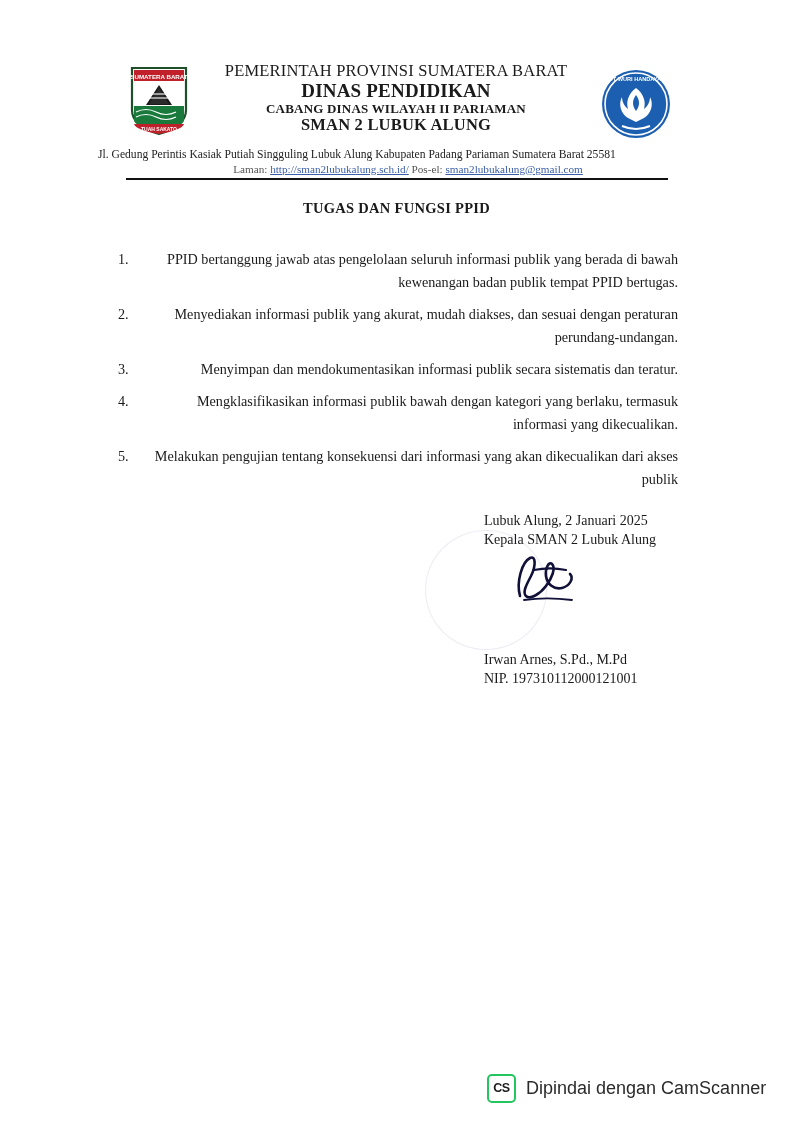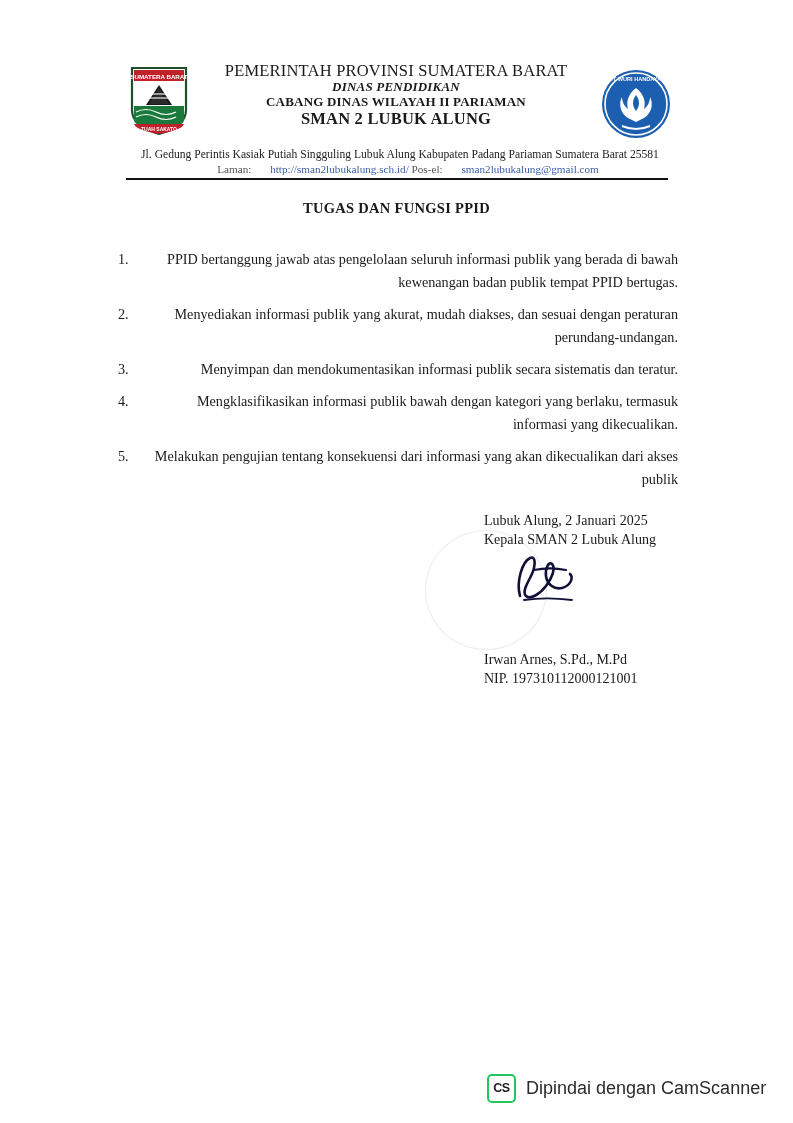--- a/index.html
+++ b/index.html
@@ -51,56 +51,54 @@
     top: 0;
     text-align: center;
     line-height: 1.12;
   }
   .hl1 {
     font-size: 16.5px;
     font-weight: normal;
     letter-spacing: 0.2px;
   }
   .hl2 {
-    font-size: 13px;
+    font-size: 19px;
     font-weight: bold;
     letter-spacing: 0.2px;
-    font-style: italic;
   }
   .hl3 {
     font-size: 13px;
     font-weight: bold;
     letter-spacing: 0.2px;
   }
   .hl4 {
     font-size: 16.5px;
     font-weight: bold;
     letter-spacing: 0.2px;
   }
   .addr {
     position: absolute;
     left: -20px;
     right: -24px;
     top: 86px;
-    text-align: center;
     font-size: 11.6px;
     color: #222;
   }
   .web {
     position: absolute;
     left: 40px;
     right: 20px;
     top: 101px;
     text-align: center;
     font-size: 11.2px;
     color: #555;
   }
   .web .lnk {
     color: #3b5ea8;
-    margin-left: 16px;
+    text-decoration: underline;
   }
   .rule {
     position: absolute;
     left: 126px;
     top: 178px;
     width: 542px;
     height: 0;
     border-top: 2.5px solid #111;
   }
 

